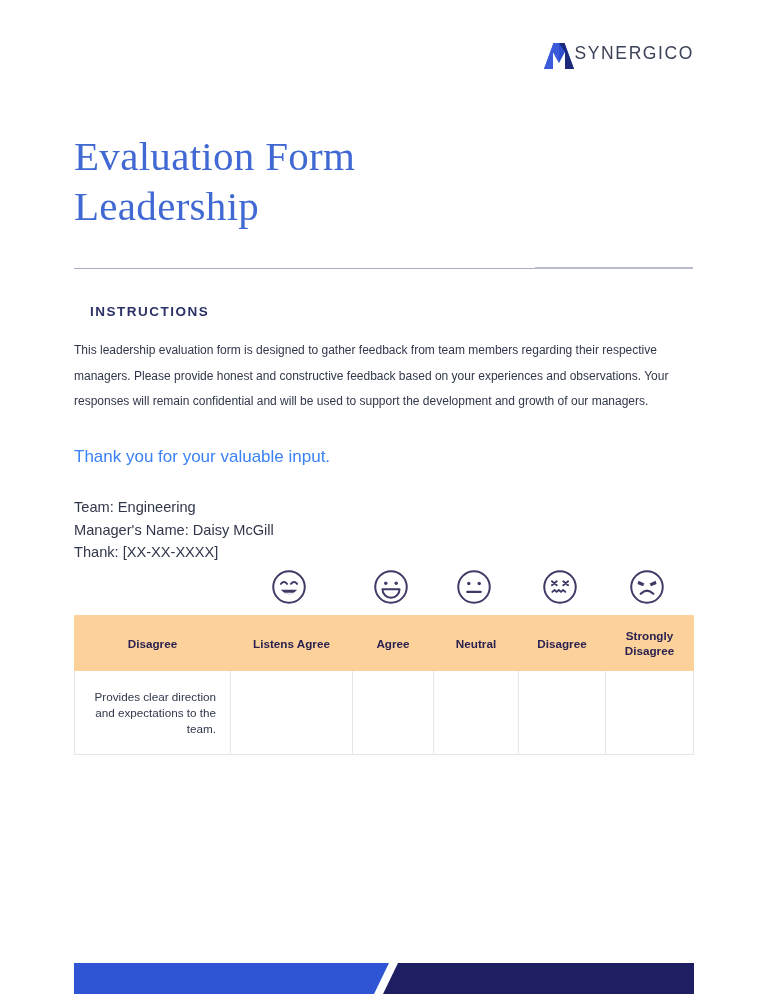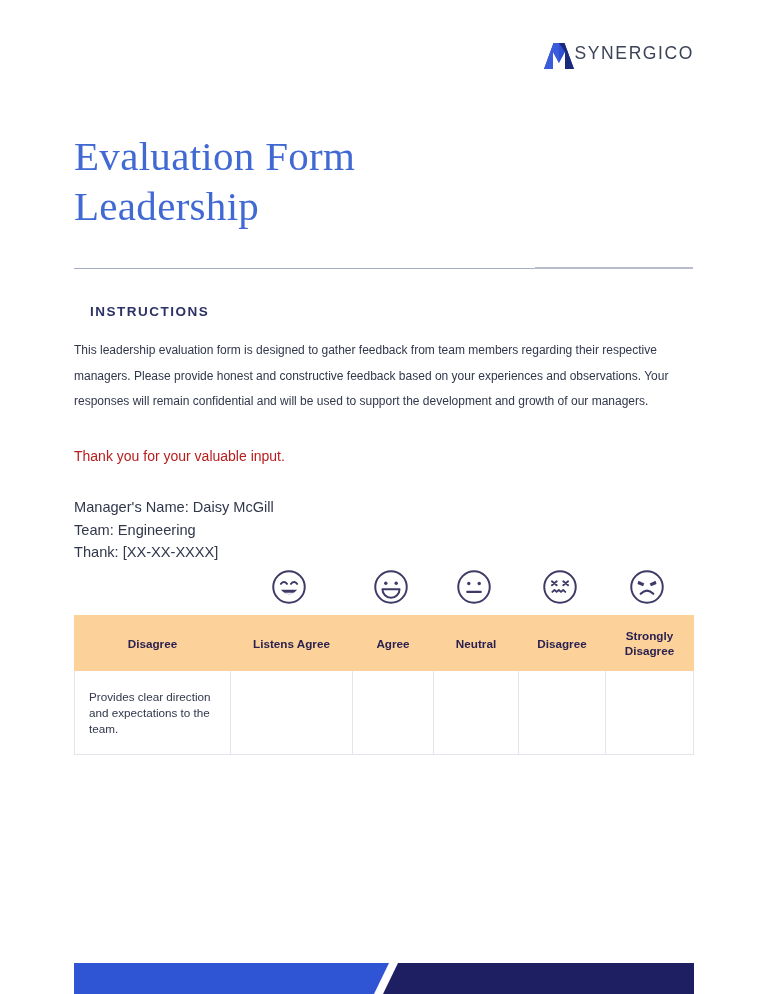--- a/index.html
+++ b/index.html
@@ -95,23 +95,23 @@
     top: 338px;
     width: 600px;
     font-size: 12px;
     line-height: 25.5px;
     color: #31374b;
   }
   .thanks {
     position: absolute;
     left: 74px;
     top: 444px;
-    font-size: 14px;
+    font-size: 17px;
     line-height: 25.5px;
-    color: #b91c1c;
+    color: #3b82f6;
   }
   .meta {
     position: absolute;
     left: 74px;
     top: 496px;
     font-size: 14.6px;
     line-height: 22.5px;
     color: #31374b;
   }
   .meta div { white-space: nowrap; }
@@ -153,21 +153,21 @@
     font-weight: bold;
     height: 54px;
     line-height: 15px;
     text-align: center;
     border-color: #fcd29a;
     padding: 0 4px;
   }
   .rating-table tbody td {
     height: 71px;
     vertical-align: middle;
-    text-align: left;
+    text-align: right;
   }
   .rating-table tbody tr.alt td {
     background: #eceff1;
   }
   .rating-table tbody tr.tall td { height: 92px; }
   .obj-cell {
     font-size: 11.7px;
     line-height: 16px;
     color: #31374b;
     padding: 6px 14px !important;
@@ -204,22 +204,22 @@
   </div>
 
   <div class="divider"></div>
   <div class="divider-2"></div>
 
   <div class="instructions-head">INSTRUCTIONS</div>
   <div class="instructions-body">This leadership evaluation form is designed to gather feedback from team members regarding their respective managers. Please provide honest and constructive feedback based on your experiences and observations. Your responses will remain confidential and will be used to support the development and growth of our managers.</div>
   <div class="thanks">Thank you for your valuable input.</div>
 
   <div class="meta">
+    <div>Team: Engineering</div>
     <div>Manager's Name: Daisy McGill</div>
-    <div>Team: Engineering</div>
     <div>Thank: [XX-XX-XXXX]</div>
   </div>
 
   <div class="face-row">
     <div class="face-cell" style="width:122px">
       <svg width="36" height="36" viewBox="0 0 40 40">
         <circle cx="20" cy="20" r="17.5" fill="none" stroke="#3d3a66" stroke-width="2.2"></circle>
         <path d="M11 16.5 q3.4 -4 6.8 0" fill="none" stroke="#3d3a66" stroke-width="2.2" stroke-linecap="round"></path>
         <path d="M22.2 16.5 q3.4 -4 6.8 0" fill="none" stroke="#3d3a66" stroke-width="2.2" stroke-linecap="round"></path>
         <path d="M11 23 q9 10 18 0 z" fill="#3d3a66"></path>

